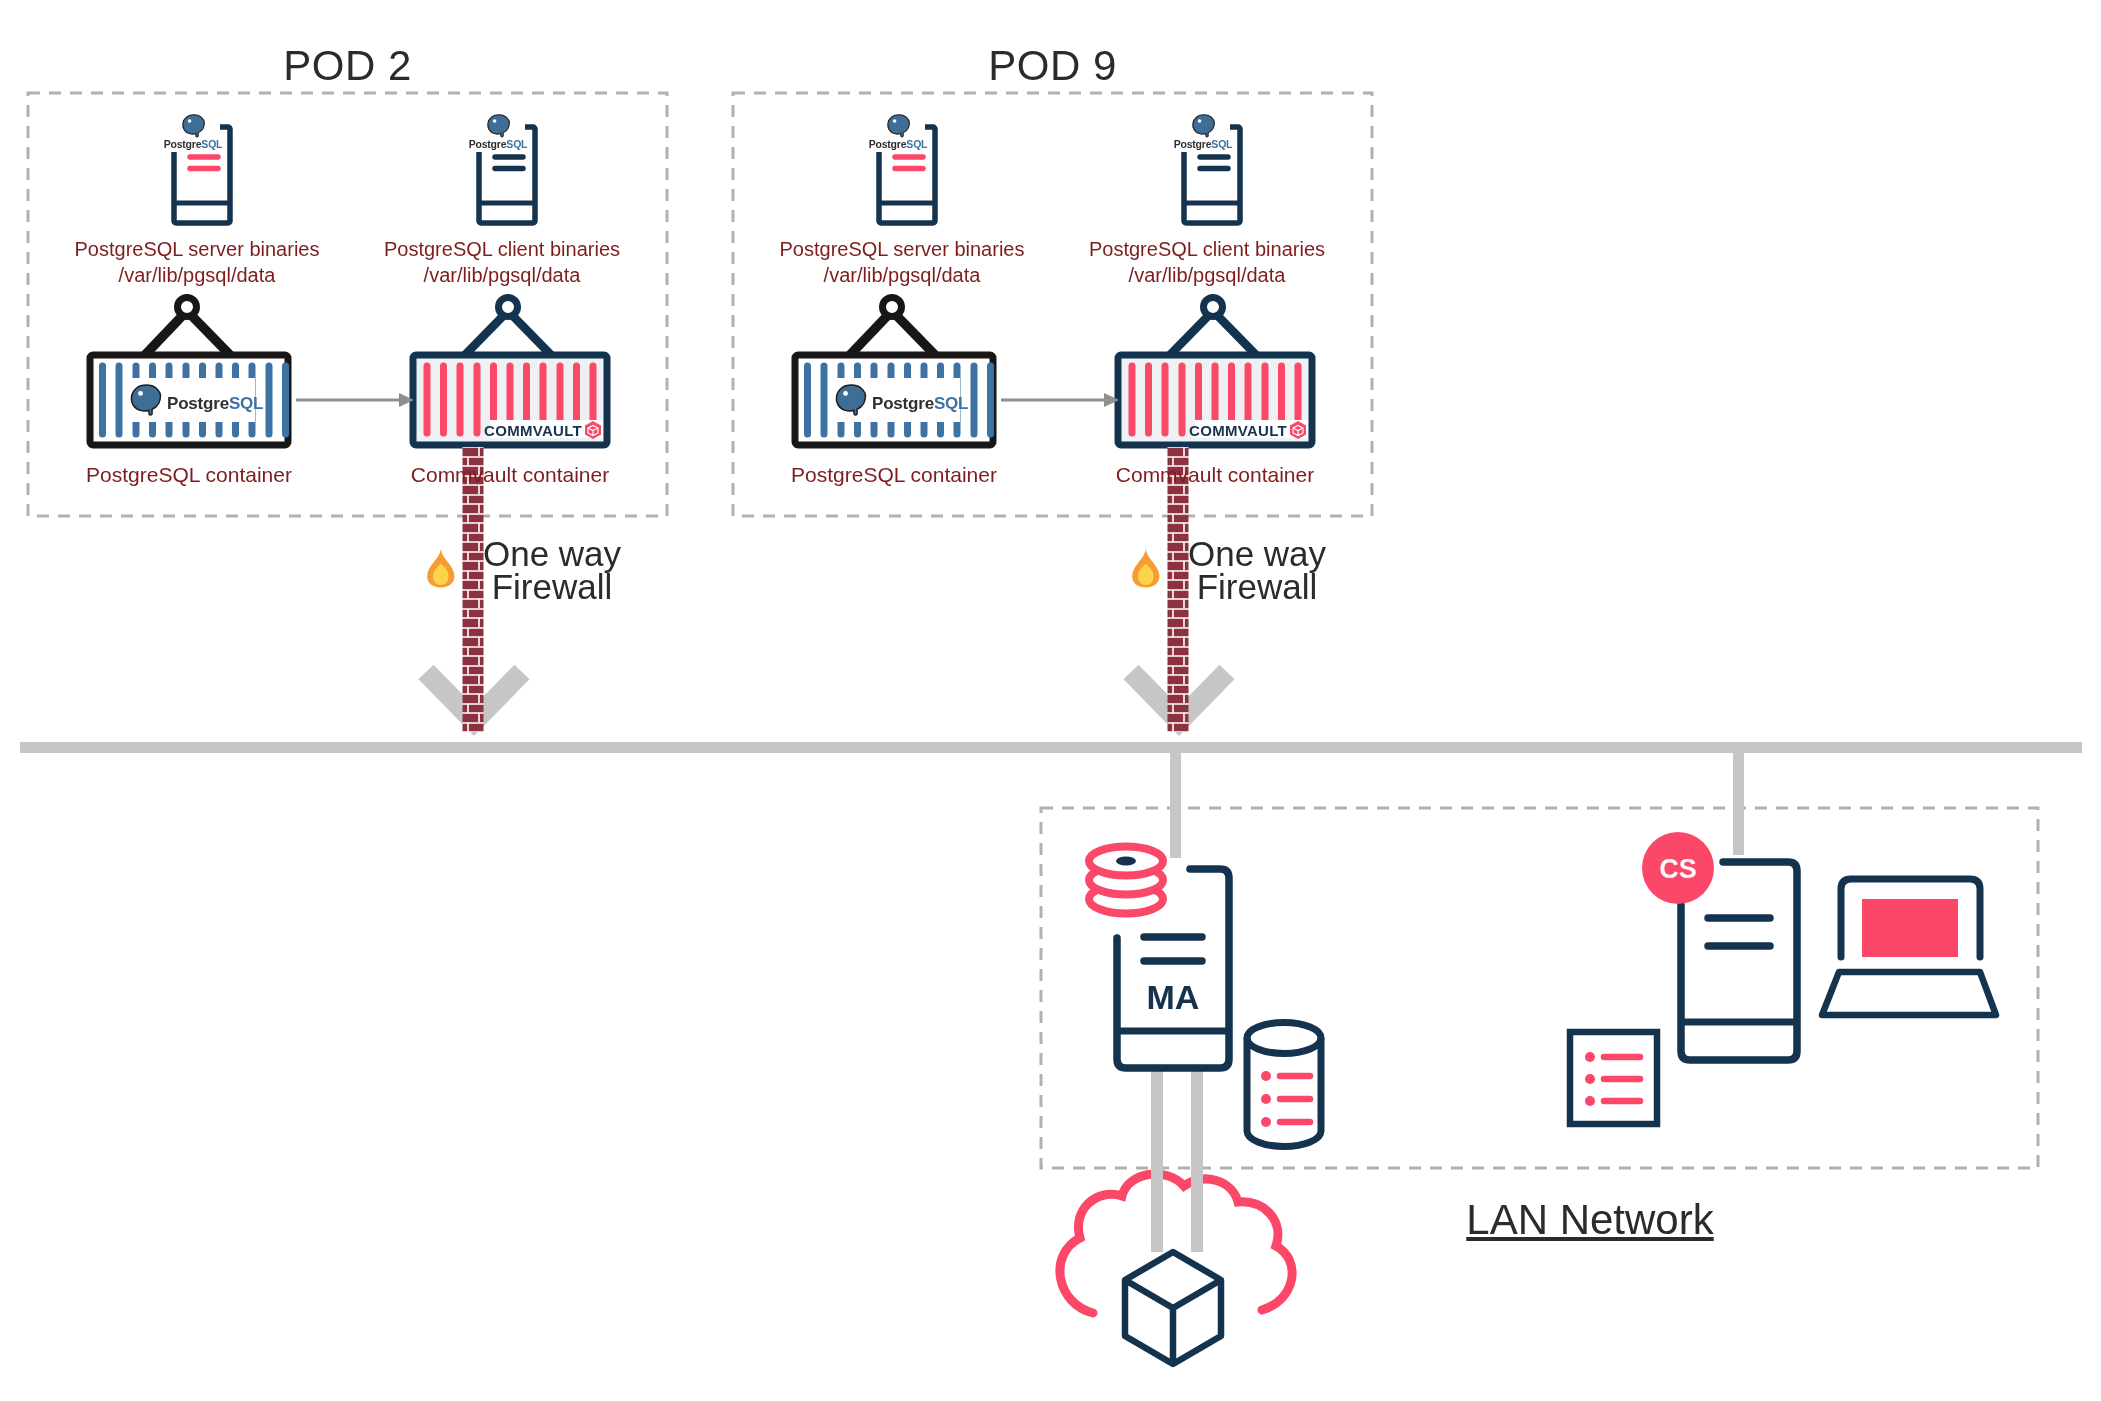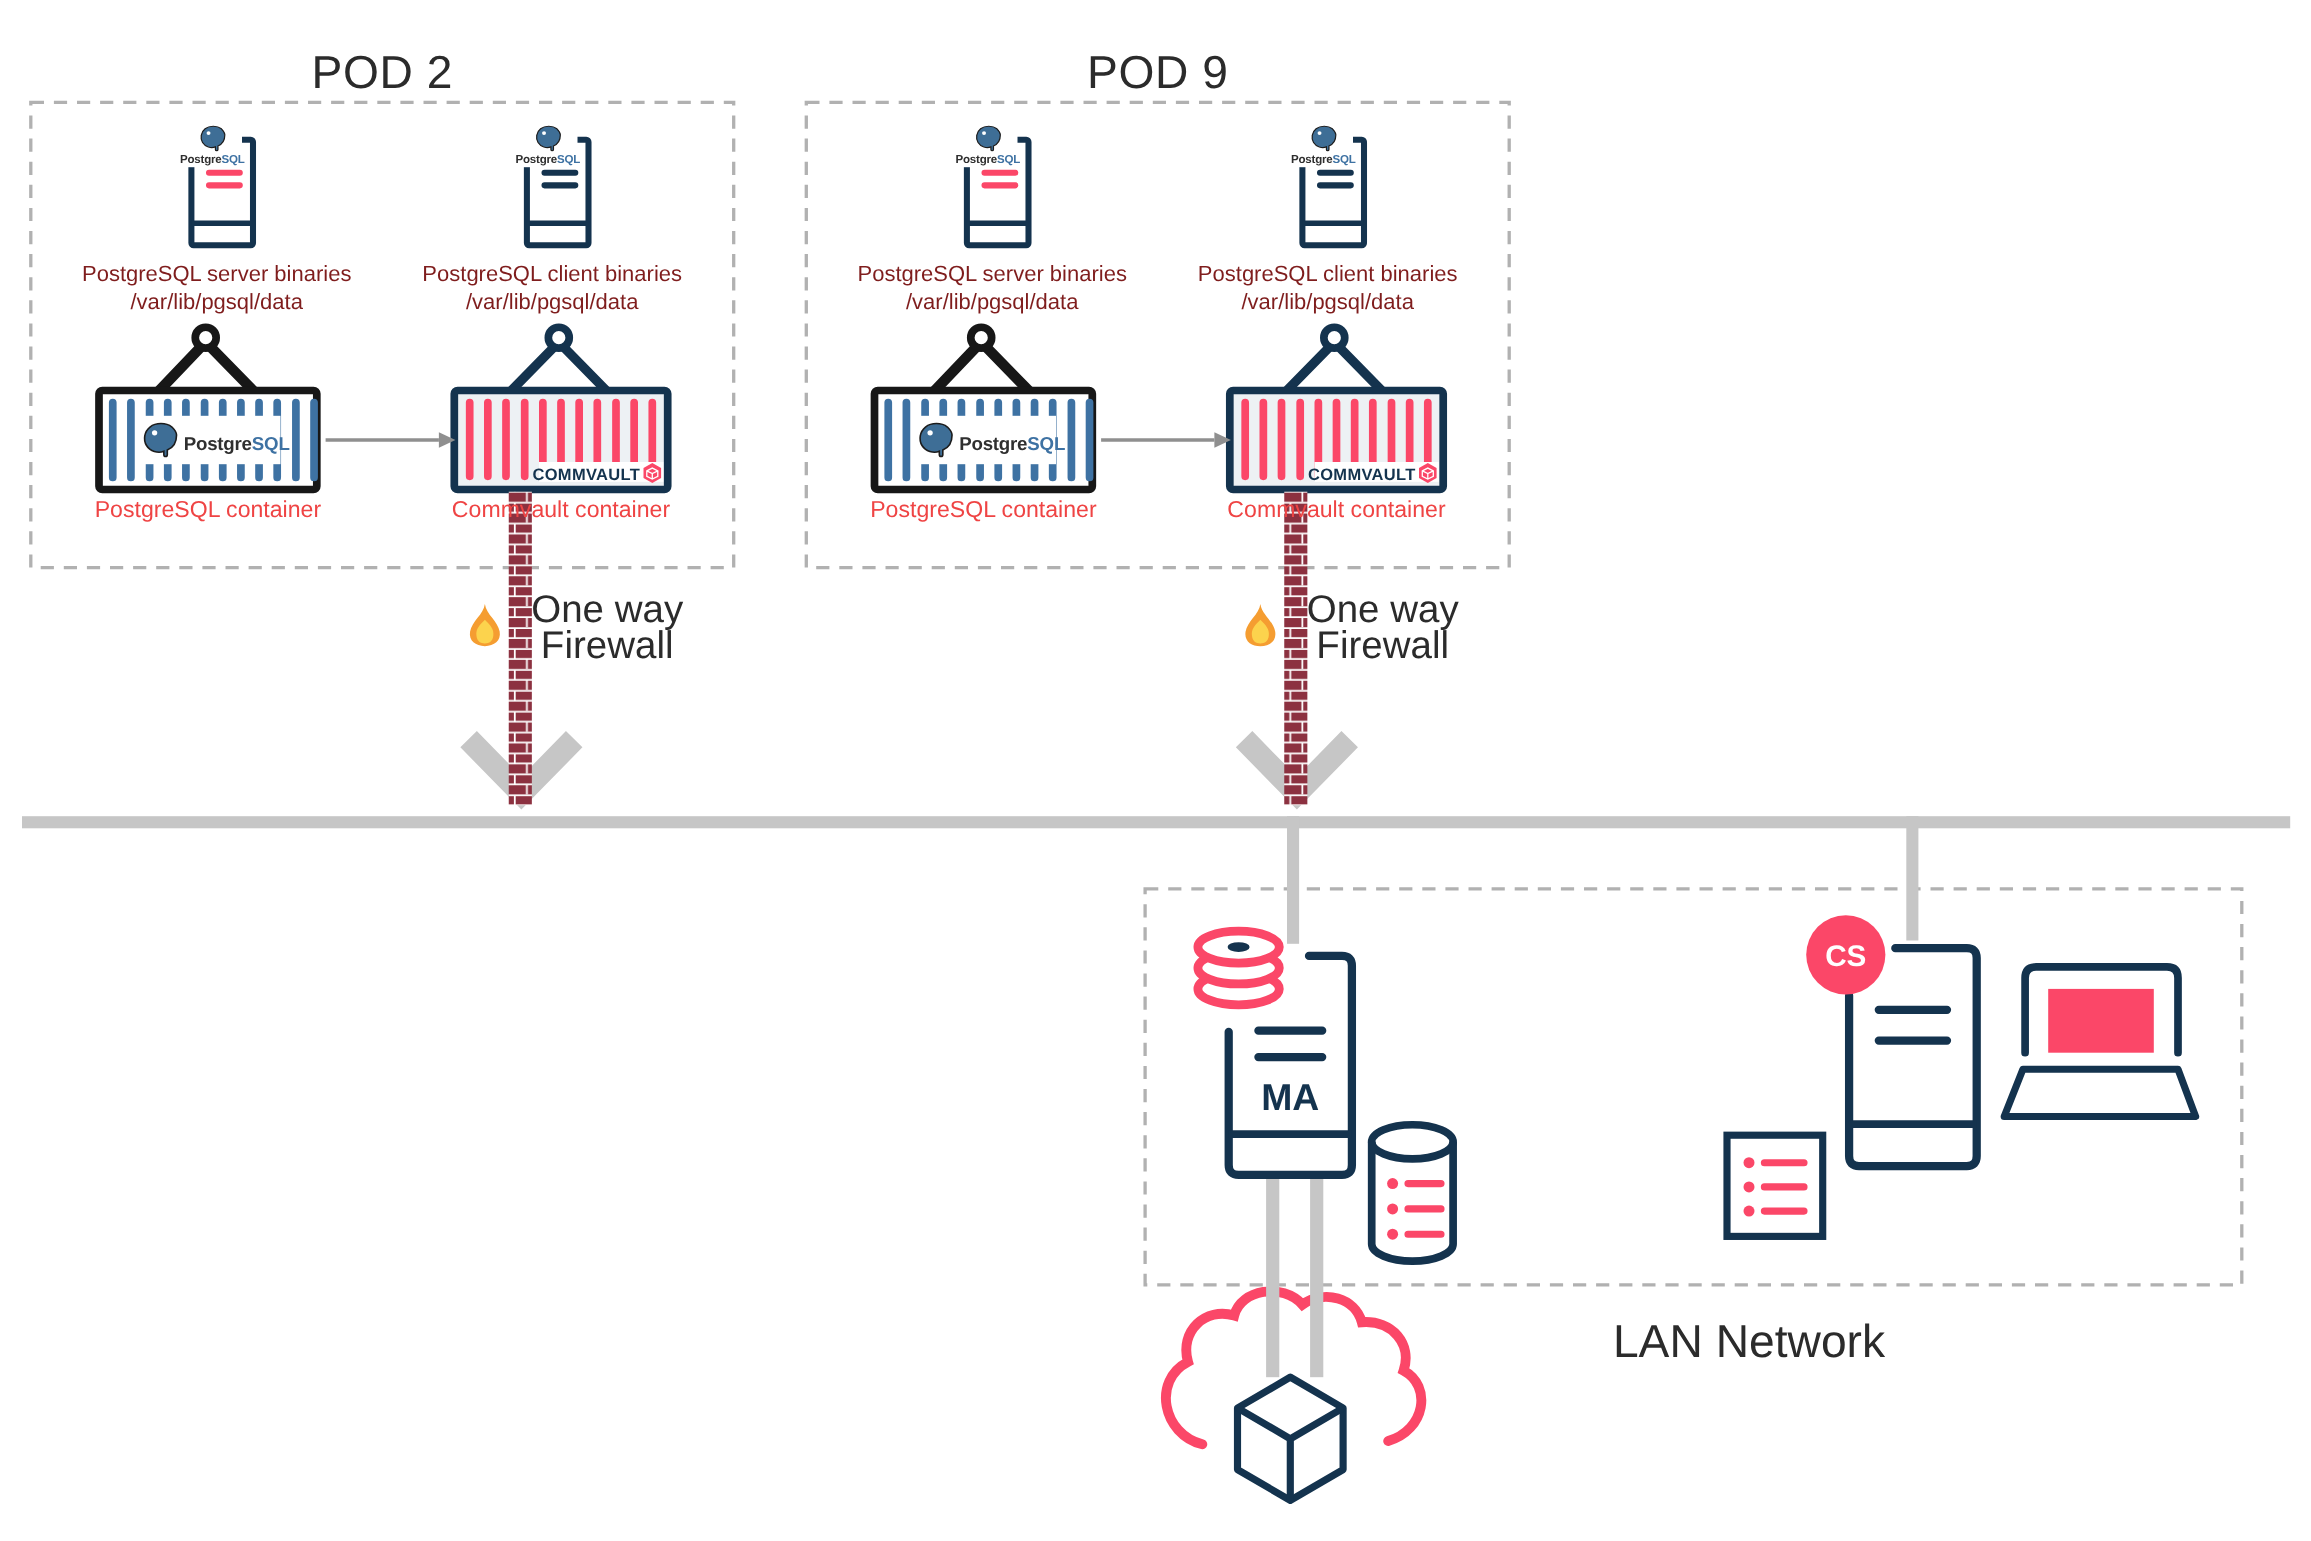--- a/index.html
+++ b/index.html
@@ -6,24 +6,24 @@
   .canvas{position:relative;width:2101px;height:1401px;background:#ffffff;overflow:hidden;
           font-family:"Liberation Sans",sans-serif;}
   .canvas svg{position:absolute;left:0;top:0;}
   svg text{font-family:"Liberation Sans",sans-serif;}
   .t{position:absolute;color:#2b2b2b;text-align:center;white-space:nowrap;}
   .pod-title{width:639px;top:42px;font-size:42px;font-weight:500;letter-spacing:.5px;}
   #pod1-title{left:28px;}
   #pod2-title{left:733px;}
   .bin-label{position:absolute;width:340px;top:236px;font-size:20px;line-height:26px;
              color:#7f1d1d;text-align:center;}
-  .cont-label{position:absolute;width:320px;top:452px;font-size:21px;color:#ef4444;text-align:center;}
+  .cont-label{position:absolute;width:320px;top:463px;font-size:21px;color:#7f1d1d;text-align:center;}
   .fw-label{position:absolute;width:220px;top:537px;font-size:35px;line-height:33px;
             color:#2b2b2b;text-align:center;}
-  #lan-label{left:1390px;top:1196px;width:400px;font-size:42px;font-weight:500;}
+  #lan-label{left:1390px;top:1196px;width:400px;font-size:42px;font-weight:500;text-decoration:underline;}
 </style>
 </head>
 <body>
 
 <div class="canvas">
 
 <svg width="2101" height="1401" viewBox="0 0 2101 1401">
   <defs>
     <pattern id="brick" width="22" height="19" patternUnits="userSpaceOnUse">
       <rect width="22" height="19" fill="#8C3140"></rect>

